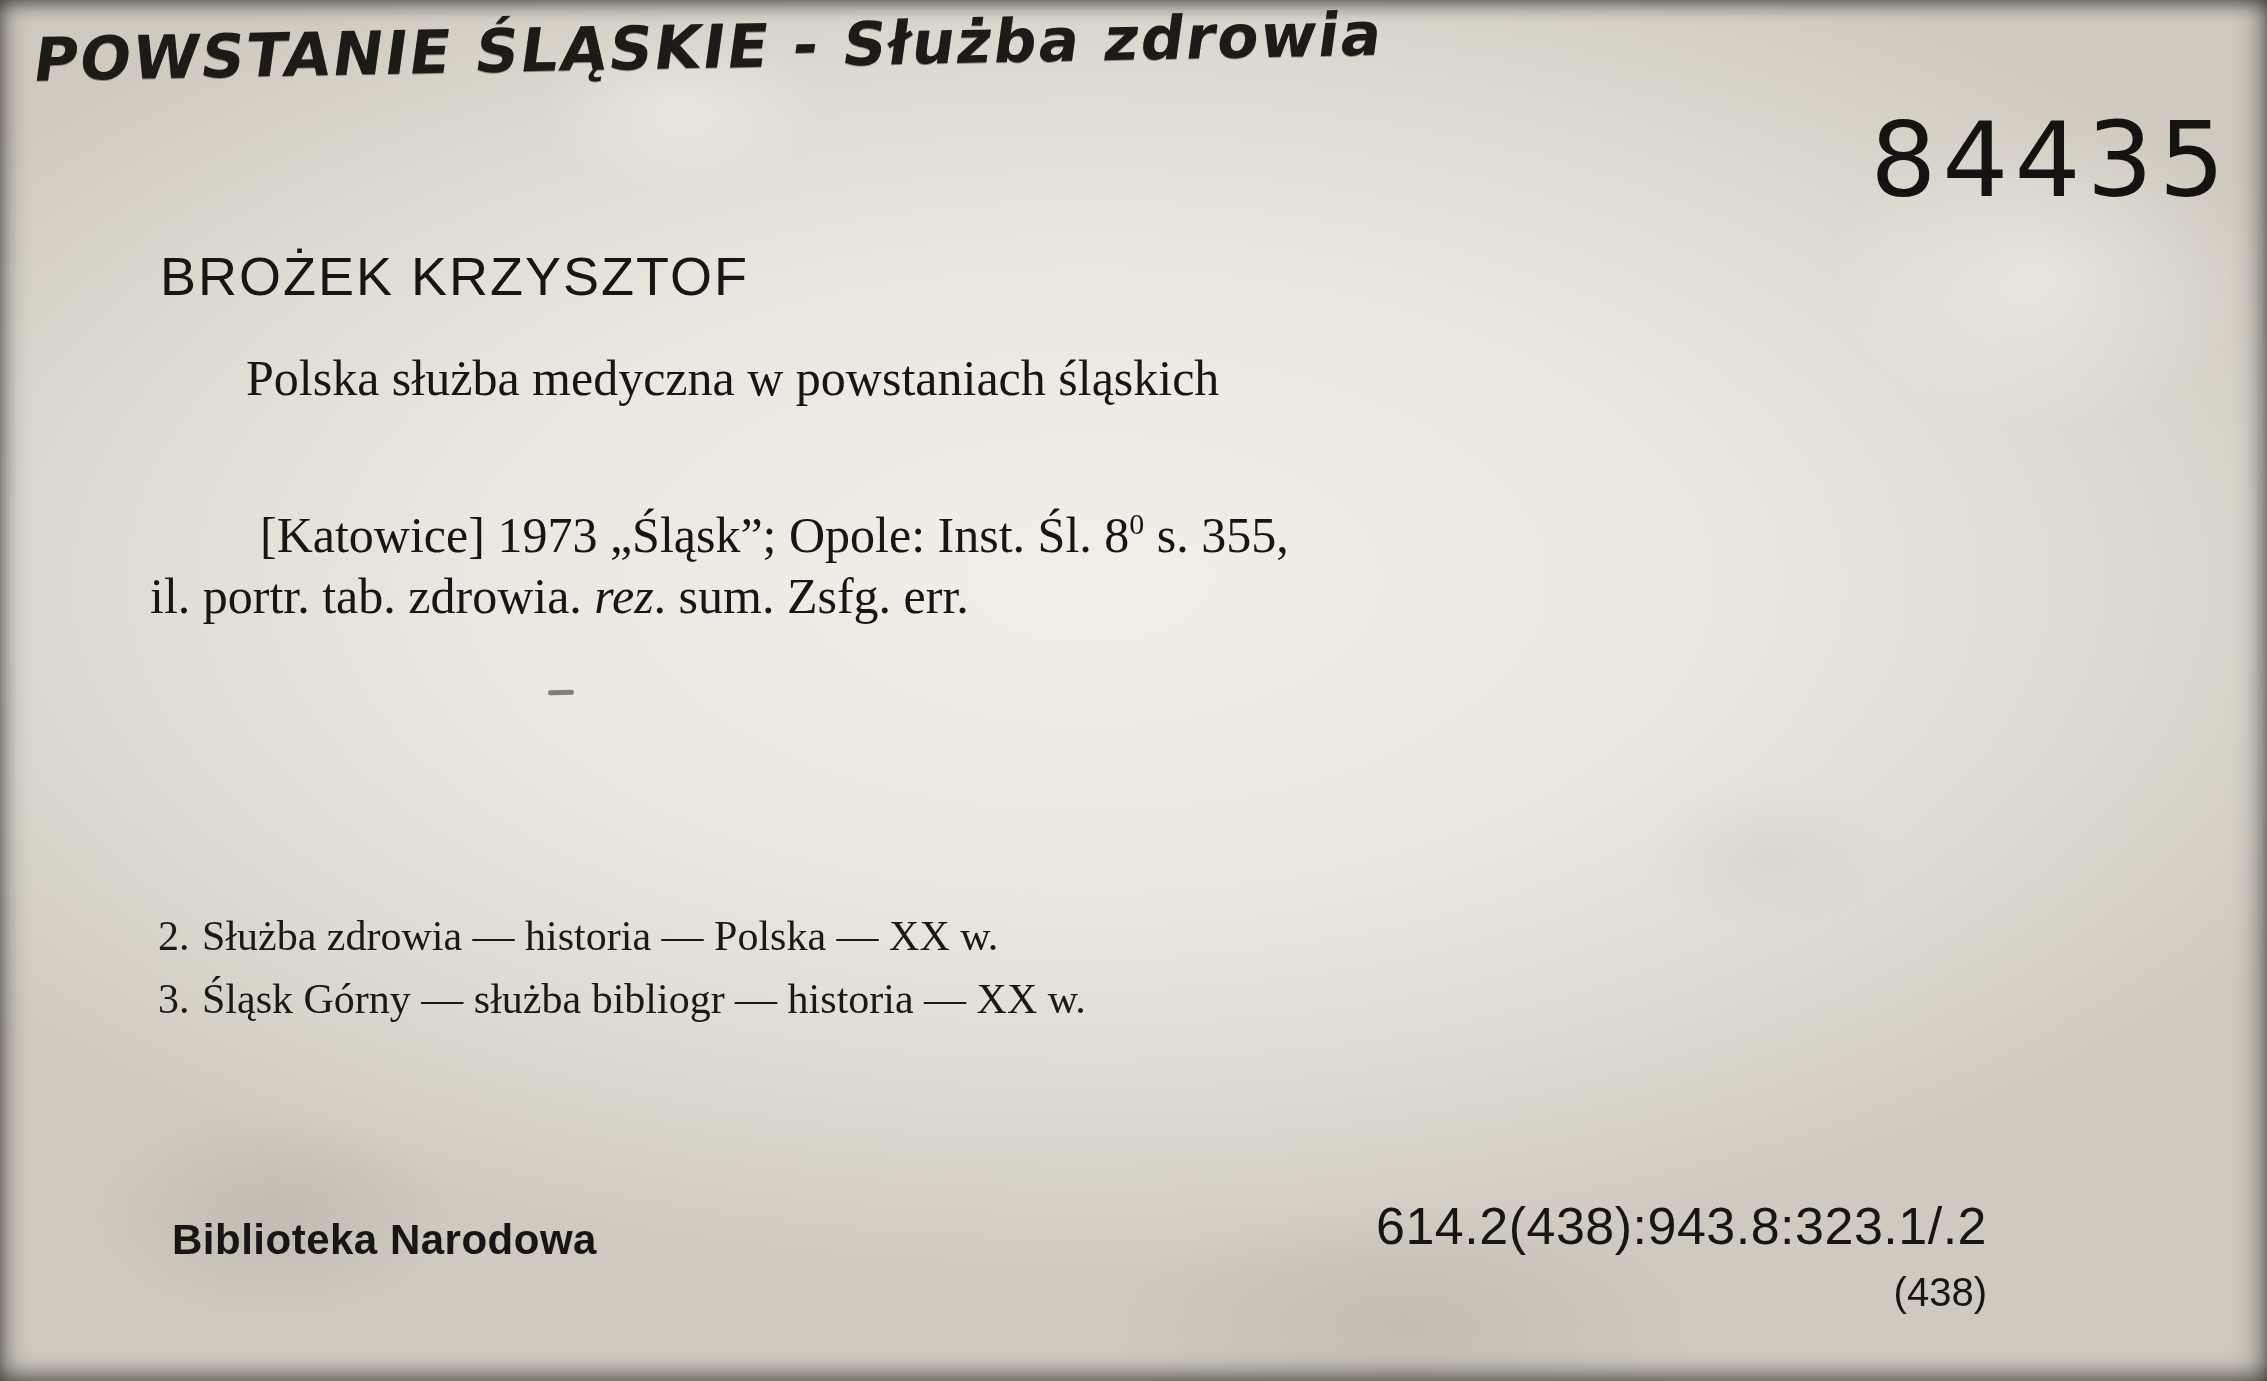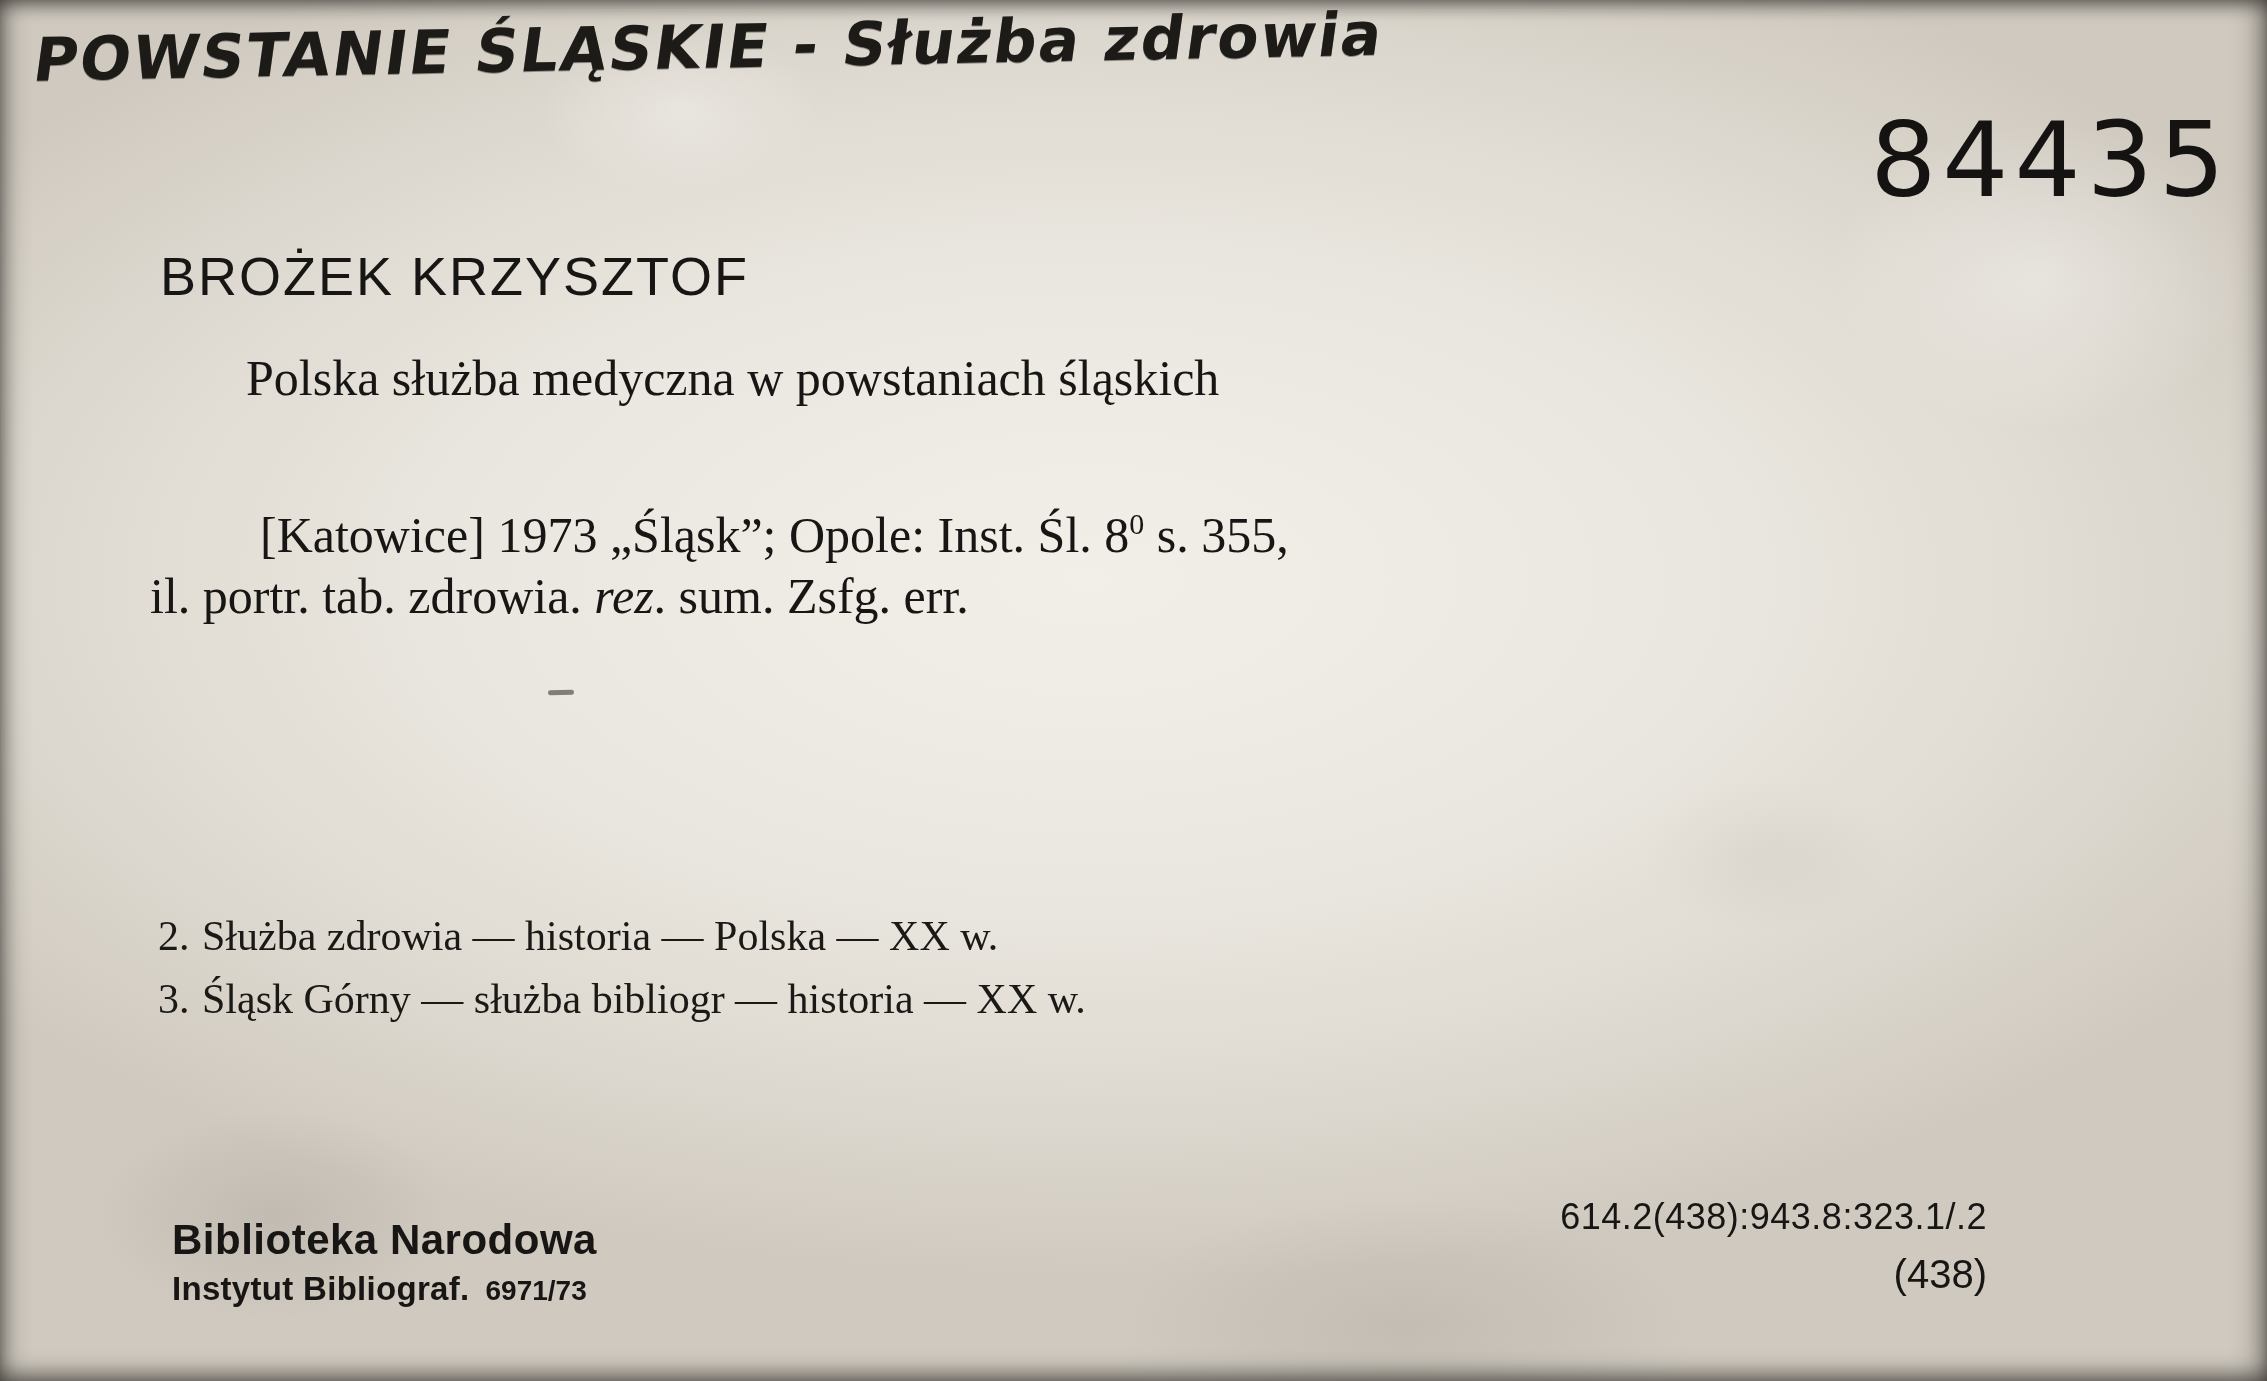--- a/index.html
+++ b/index.html
@@ -136,21 +136,21 @@
   #footer-left .l2 { font-size: 33px; font-weight: bold; letter-spacing: .3px; margin-top: 6px; }
   #footer-left .l2 .small { font-size: 28px; font-weight: bold; letter-spacing: 0; margin-left: 16px; }
 
   #footer-right {
     right: 280px;
     top: 1196px;
     text-align: right;
     font-family: "Liberation Sans", sans-serif;
     color: #171614;
   }
-  #footer-right .udc { font-size: 36px; letter-spacing: .5px; }
+  #footer-right .udc { font-size: 52px; letter-spacing: .5px; }
   #footer-right .udc2 { font-size: 40px; margin-top: 14px; }
 
   
   #stray-mark {
     top: 690px;
     left: 548px;
     width: 26px;
     height: 5px;
     background: rgba(40,38,34,.55);
     border-radius: 3px;
@@ -179,21 +179,20 @@
 
   <div class="layer" id="stray-mark"></div>
 
   <div class="layer" id="subjects">
     <div class="row"><span class="num">2.</span><span>Służba zdrowia — historia — Polska — XX w.</span></div>
     <div class="row"><span class="num">3.</span><span>Śląsk Górny — służba bibliogr — historia — XX w.</span></div>
   </div>
 
   <div class="layer" id="footer-left">
     <div class="l1">Biblioteka Narodowa</div>
-    <div class="l2"><span>Instytut Bibliograf.</span><span class="small">6971/73</span></div>
   </div>
 
   <div class="layer" id="footer-right">
     <div class="udc">614.2(438):943.8:323.1/.2</div>
     <div class="udc2">(438)</div>
   </div>
 
 </div>
 
 </body></html>

